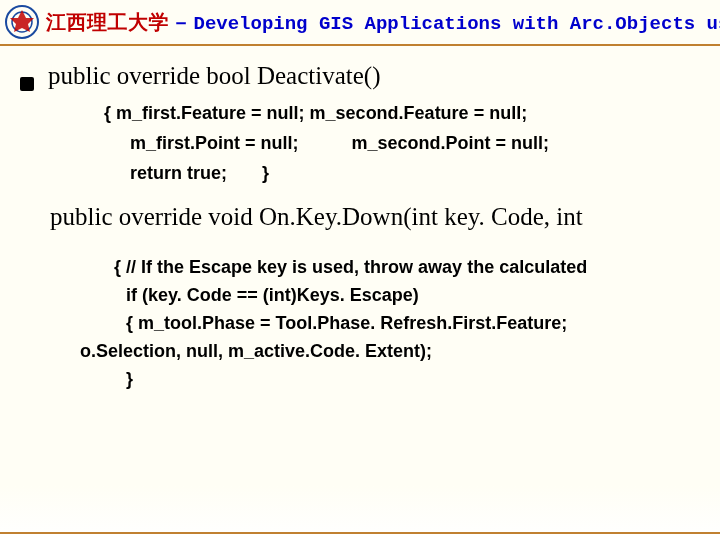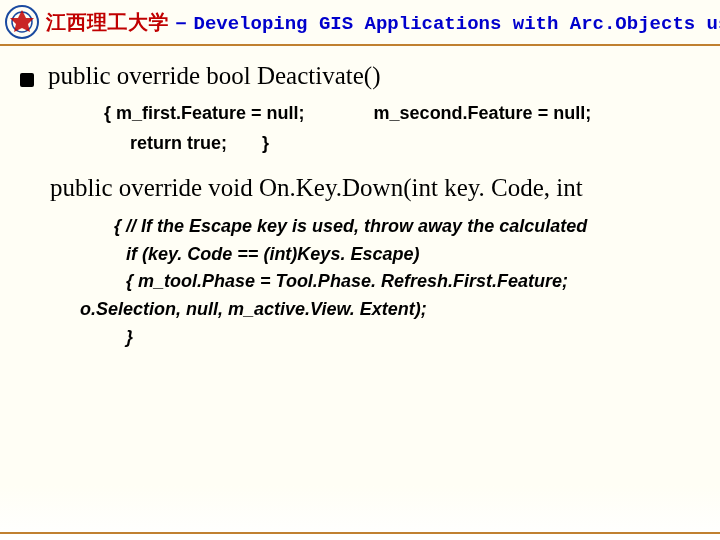--- a/index.html
+++ b/index.html
@@ -44,21 +44,21 @@
   .univ { color: #c00000; }
   .dash { color: #0000cc; margin: 0 2px; }
   .course { color: #0000cc; font-family: "Courier New", monospace; font-weight: bold; font-size: 19px; letter-spacing: 0; }
 
   .body {
     padding: 14px 14px 0 14px;
   }
 
   .bullet-row {
     display: flex;
-    align-items: center;
+    align-items: flex-end;
     margin-bottom: 8px;
   }
   .bullet {
     width: 14px;
     height: 14px;
     background: #000;
     border-radius: 2px;
     margin: 8px 14px 0 6px;
     flex-shrink: 0;
   }
@@ -72,46 +72,45 @@
   .codeblock1 {
     margin-left: 90px;
     font-family: Arial, sans-serif;
     font-weight: bold;
     font-size: 18px;
     color: #000;
     line-height: 1.65;
   }
   .row { white-space: nowrap; }
   .col2 { display: inline-block; }
-  .pad-a { margin-left: 64px; }
+  .pad-a { }
   .pad-b { margin-left: 48px; }
   .indent1 { padding-left: 26px; }
   .rbrace { margin-left: 30px; }
 
   .sig2-wrap {
-    margin: 14px 0 10px 36px;
+    margin: 14px 0 22px 36px;
     max-width: 640px;
   }
   .sig2 {
     font-family: "Times New Roman", serif;
     font-size: 25px;
     color: #000;
     line-height: 1.2;
   }
   .sig2-cont { padding-left: 18px; display: block; }
 
   .codeblock2 {
     margin-left: 66px;
     margin-right: 10px;
     font-family: Arial, sans-serif;
     font-weight: bold;
     font-size: 18px;
     color: #000;
     line-height: 1.55;
-    font-style: italic;
   }
   .cb2-line { }
   .cb2-i1 { padding-left: 34px; }
   .cb2-i2 { padding-left: 46px; }
   .cb2-i3 { padding-left: 62px; }
   .cb2-wrap { }
   .nowrap { white-space: nowrap; }
 
   .footer-line {
     position: absolute;
@@ -145,33 +144,37 @@
       <div class="bullet"></div>
       <div class="sig">public override bool Deactivate()</div>
     </div>
 
     <div class="codeblock1">
       <div class="row">
         <span>{   m_first.Feature = null;</span>
         <span class="col2 pad-a">m_second.Feature = null;</span>
       </div>
       <div class="row indent1">
+        <span>m_first.Point = null;</span>
+        <span class="col2 pad-b">m_second.Point = null;</span>
+      </div>
+      <div class="row indent1">
         <span>return true;</span>
         <span class="rbrace">}</span>
       </div>
     </div>
 
     <div class="sig2-wrap">
       <span class="sig2">public override void On.Key.Down(int key. Code, int</span>
     </div>
 
     <div class="codeblock2">
       <div class="cb2-line cb2-i1 nowrap">{      // If the Escape key is used, throw away the calculated</div>
       <div class="cb2-line cb2-i2">if (key. Code == (int)Keys. Escape)</div>
       <div class="cb2-line cb2-i2">{    m_tool.Phase = Tool.Phase. Refresh.First.Feature;</div>
-      <div class="cb2-line cb2-wrap">o.Selection, null, m_active.View. Extent);</div>
+      <div class="cb2-line cb2-wrap">o.Selection, null, m_active.Code. Extent);</div>
       <div class="cb2-line cb2-i2">}</div>
     </div>
 
   </div>
 
   <div class="footer-line"></div>
 </div>
 
 </body></html>

